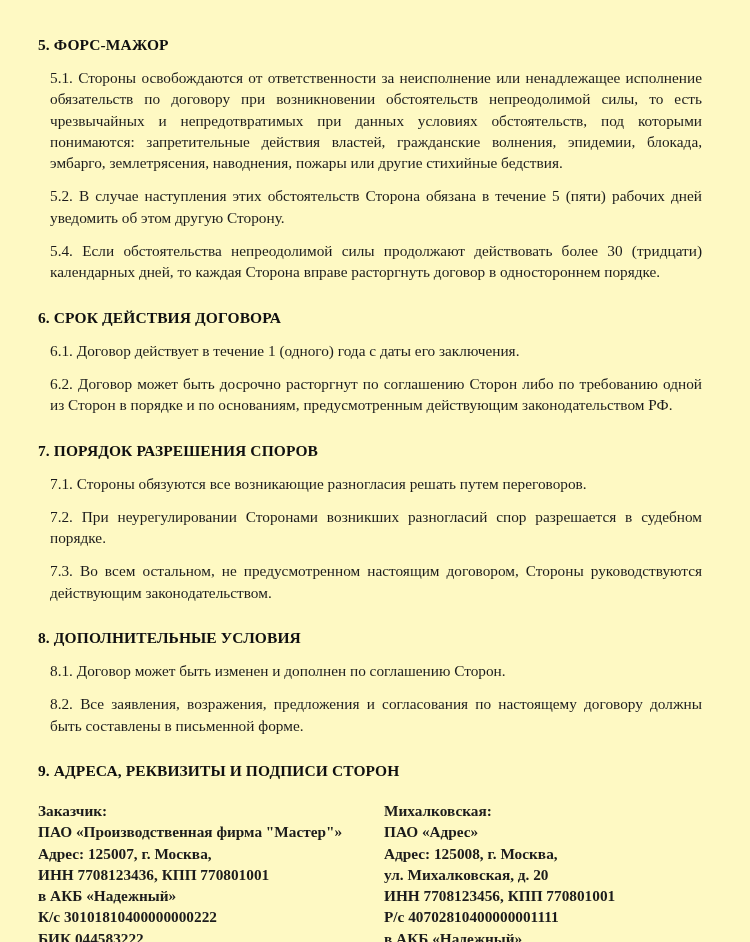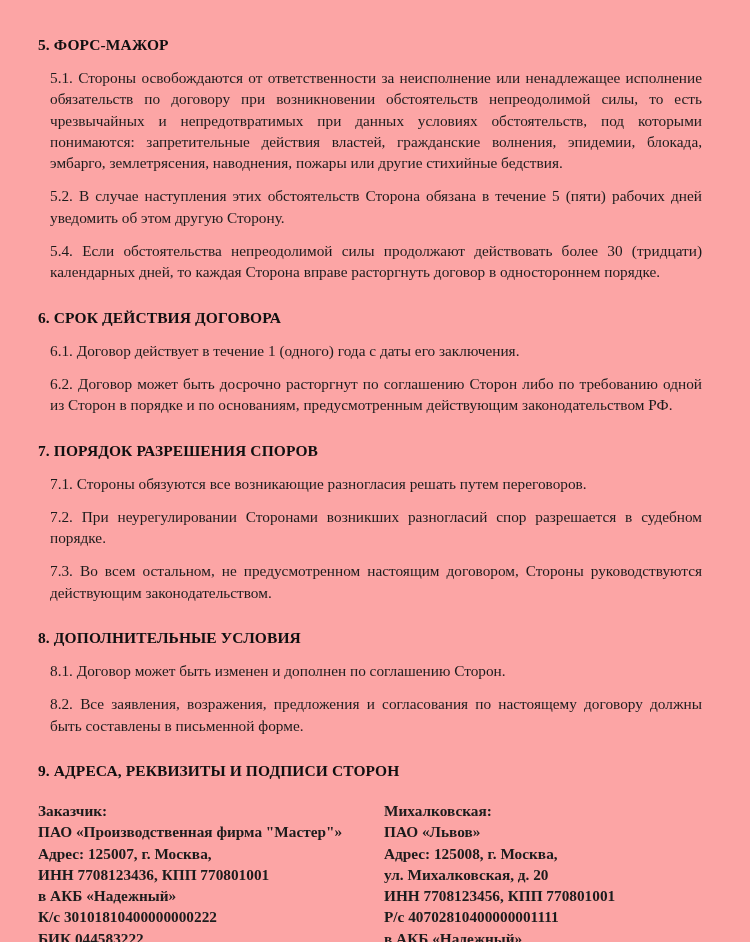--- a/index.html
+++ b/index.html
@@ -5,21 +5,21 @@
 <style>
   html, body {
     margin: 0;
     padding: 0;
     background: #ffffff;
   }
   .page {
     position: relative;
     width: 750px;
     height: 942px;
-    background: #fca5a5;
+    background: #fef9c3;
     margin: 0 auto;
     overflow: hidden;
     font-family: "Liberation Serif", "DejaVu Serif", serif;
     color: #1a1a1a;
   }
   .content {
     position: absolute;
     left: 38px;
     top: 34px;
     width: 676px;
@@ -145,21 +145,21 @@
           <div class="req-line">ПАО «Производственная фирма "Мастер"»</div>
           <div class="req-line">Адрес: 125007, г. Москва,</div>
           <div class="req-line">ИНН 7708123436, КПП 770801001</div>
           <div class="req-line">в АКБ «Надежный»</div>
           <div class="req-line">К/с 30101810400000000222</div>
           <div class="req-line">БИК 044583222</div>
         </div>
 
         <div class="req-col right">
           <div class="req-line">Михалковская:</div>
-          <div class="req-line">ПАО «Львов»</div>
+          <div class="req-line">ПАО «Адрес»</div>
           <div class="req-line">Адрес: 125008, г. Москва,</div>
           <div class="req-line">ул. Михалковская, д. 20</div>
           <div class="req-line">ИНН 7708123456, КПП 770801001</div>
           <div class="req-line">Р/с 40702810400000001111</div>
           <div class="req-line">в АКБ «Надежный»</div>
           <div class="req-line">К/с 30101810400000000222</div>
           <div class="req-line">БИК 044583222</div>
         </div>
 
       </div>

